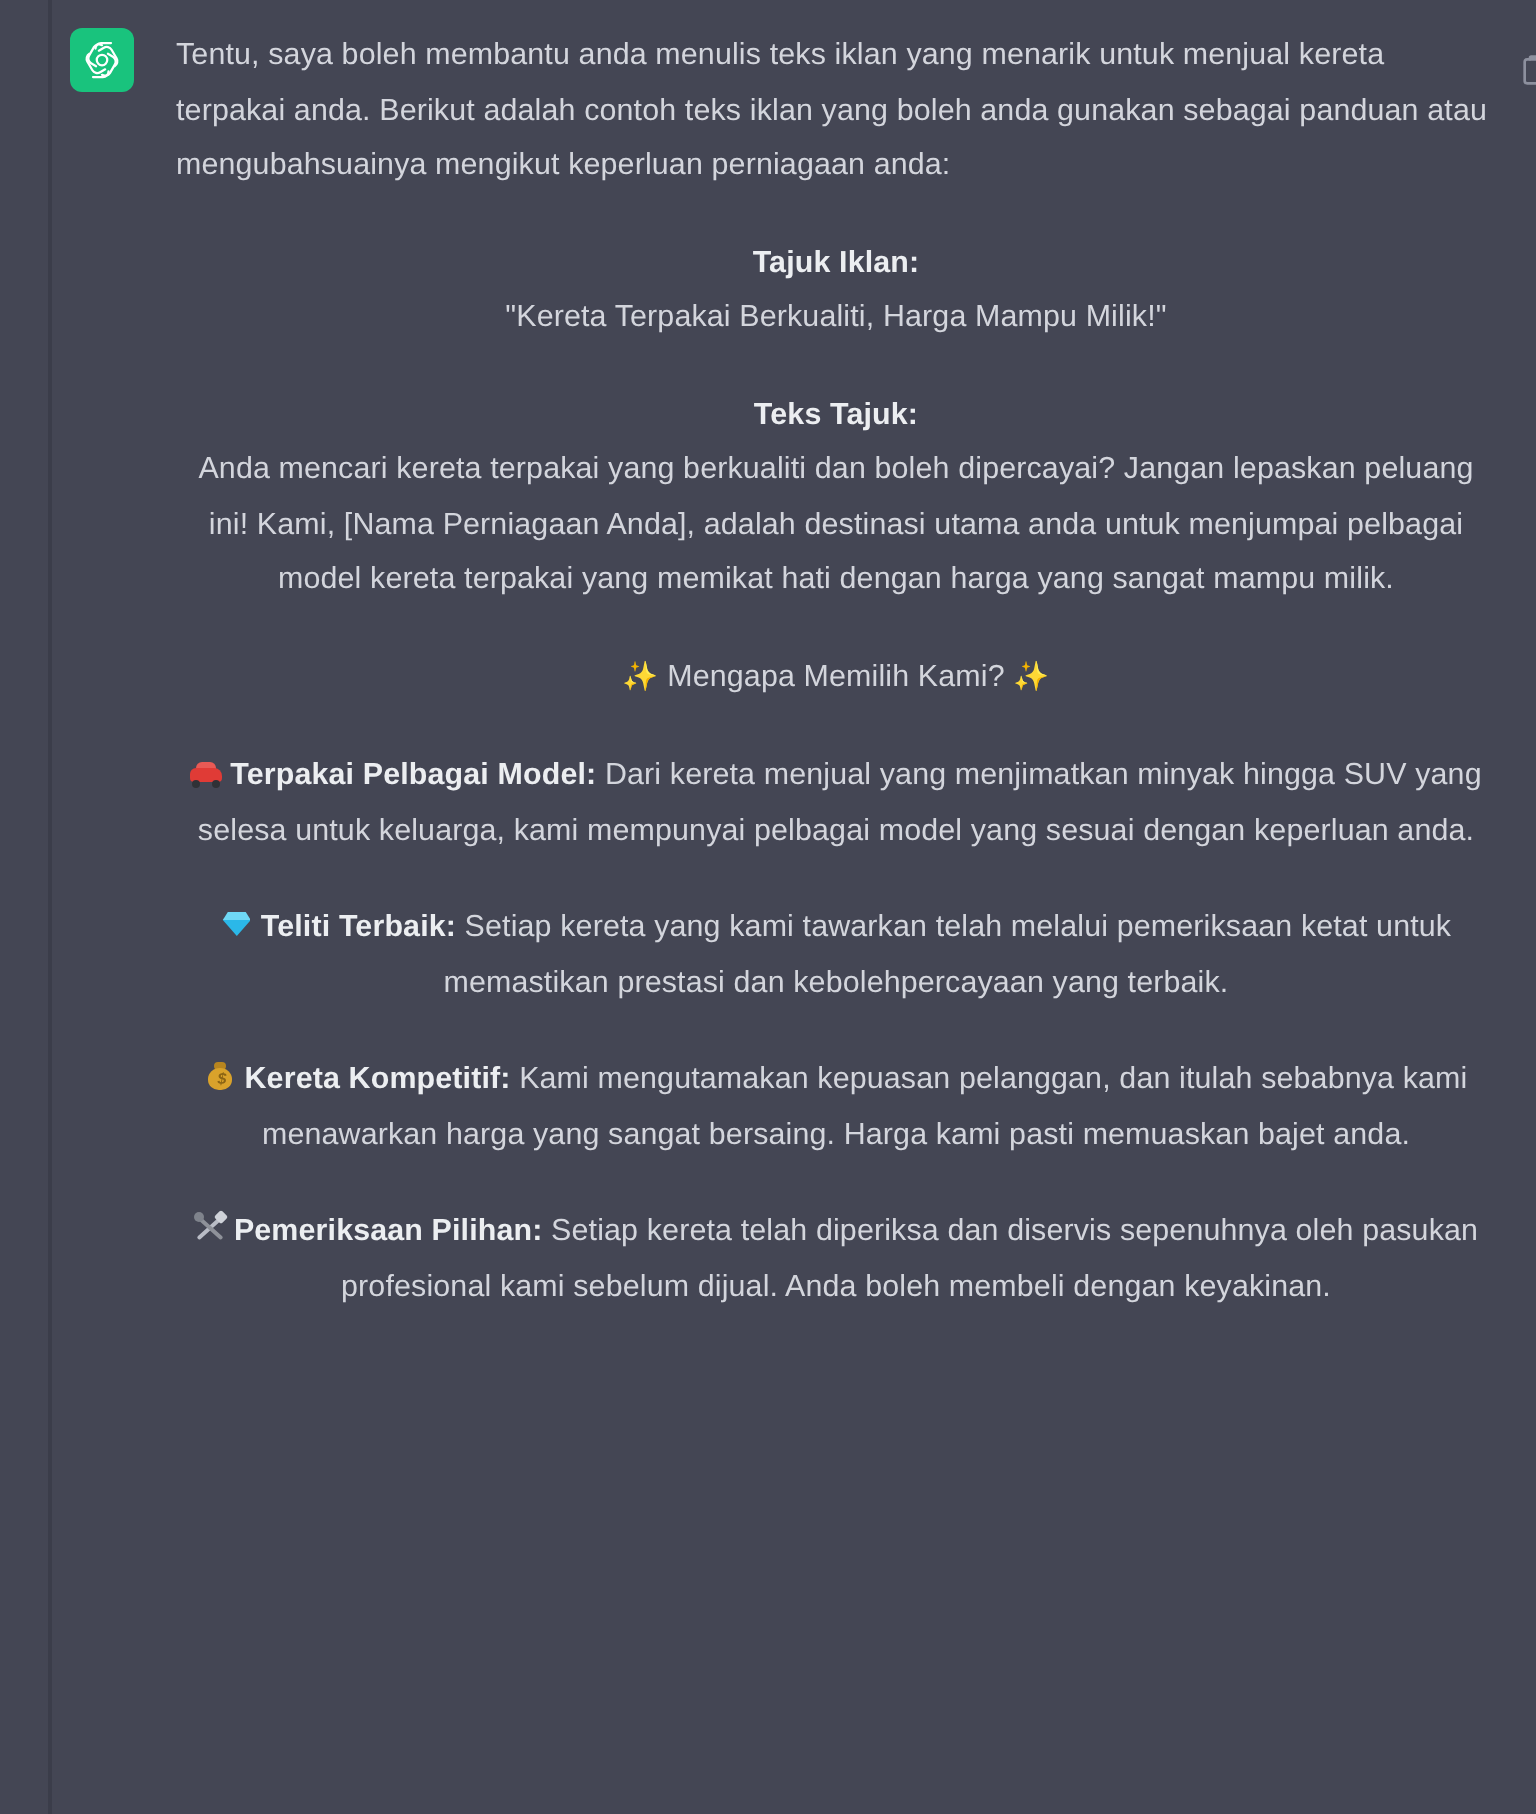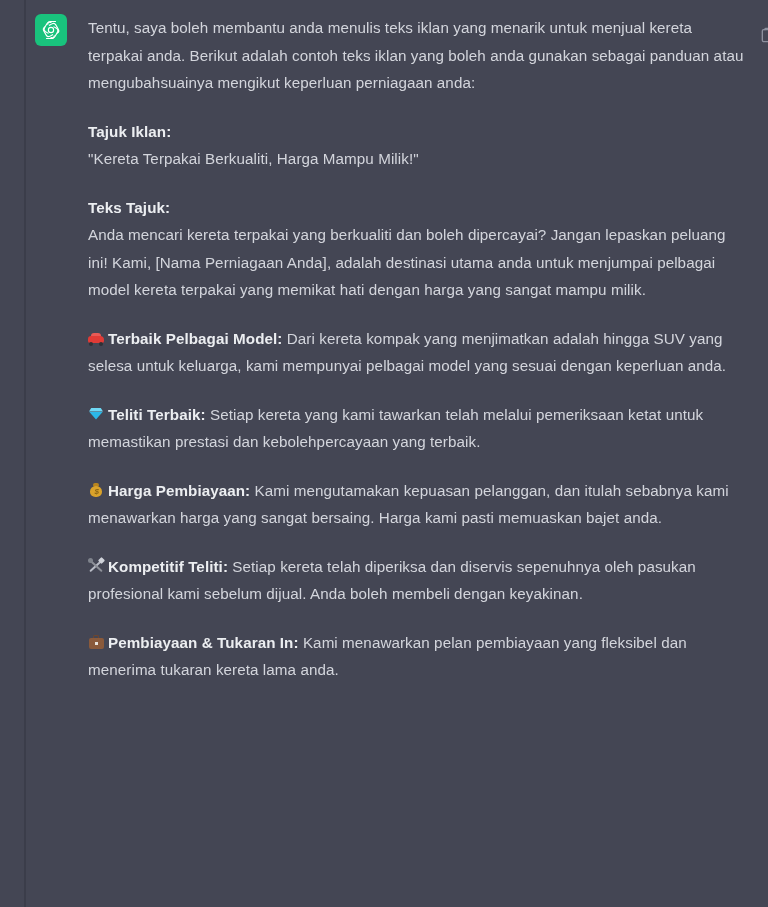--- a/index.html
+++ b/index.html
@@ -54,21 +54,21 @@
   }
 
   .para {
     color: #d3d5dc;
     font-size: 15.2px;
     line-height: 27.5px;
     margin: 0 0 0 0;
     letter-spacing: 0.005em;
     word-wrap: break-word;
   }
-  .para + .para { margin-top: 21px; }
+  .para + .para { margin-top: 21px; text-align: center; }
 
   .lbl {
     color: #eceef1;
     font-weight: bold;
   }
 
   .emoji {
     font-family: "DejaVu Sans", sans-serif;
     font-size: 14.5px;
   }
@@ -227,41 +227,43 @@
     <p class="para">
       <span class="lbl">Tajuk Iklan:</span><br>
       <span>"Kereta Terpakai Berkualiti, Harga Mampu Milik!"</span>
     </p>
 
     <p class="para">
       <span class="lbl">Teks Tajuk:</span><br>
       <span>Anda mencari kereta terpakai yang berkualiti dan boleh dipercayai? Jangan lepaskan peluang ini! Kami, [Nama Perniagaan Anda], adalah destinasi utama anda untuk menjumpai pelbagai model kereta terpakai yang memikat hati dengan harga yang sangat mampu milik.</span>
     </p>
 
-
-    <p class="para">
-      <span class="ico ico-car"><i class="roof"></i><i class="body"></i><i class="w1"></i><i class="w2"></i></span><span class="lbl">Terbaik Pelbagai Model:</span><span> Dari kereta kompak yang menjimatkan adalah hingga SUV yang selesa untuk keluarga, kami mempunyai pelbagai model yang sesuai dengan keperluan anda.</span>
+    <p class="para">
+      <span class="emoji emoji-sparkle">✨</span>
+      <span>Mengapa Memilih Kami?</span>
+      <span class="emoji emoji-sparkle">✨</span>
+    </p>
+
+    <p class="para">
+      <span class="ico ico-car"><i class="roof"></i><i class="body"></i><i class="w1"></i><i class="w2"></i></span><span class="lbl">Terpakai Pelbagai Model:</span><span> Dari kereta menjual yang menjimatkan minyak hingga SUV yang selesa untuk keluarga, kami mempunyai pelbagai model yang sesuai dengan keperluan anda.</span>
     </p>
 
     <p class="para">
       <span class="ico ico-dia"><i class="top"></i><i class="bot"></i></span><span class="lbl">Teliti Terbaik:</span><span> Setiap kereta yang kami tawarkan telah melalui pemeriksaan ketat untuk memastikan prestasi dan kebolehpercayaan yang terbaik.</span>
     </p>
 
     <p class="para">
-      <span class="ico ico-bag"><i class="neck"></i><i class="sack"></i><i class="s">$</i></span><span class="lbl">Harga Pembiayaan:</span><span> Kami mengutamakan kepuasan pelanggan, dan itulah sebabnya kami menawarkan harga yang sangat bersaing. Harga kami pasti memuaskan bajet anda.</span>
-    </p>
-
-    <p class="para">
-      <span class="ico ico-tool"><i class="h1"></i><i class="h2"></i><i class="k1"></i><i class="k2"></i></span><span class="lbl">Kompetitif Teliti:</span><span> Setiap kereta telah diperiksa dan diservis sepenuhnya oleh pasukan profesional kami sebelum dijual. Anda boleh membeli dengan keyakinan.</span>
-    </p>
-
-
-    <p class="para">
-      <span class="ico ico-case"><i class="hdl"></i><i class="box"></i><i class="lock"></i></span><span class="lbl">Pembiayaan &amp; Tukaran In:</span><span> Kami menawarkan pelan pembiayaan yang fleksibel dan menerima tukaran kereta lama anda.</span>
-    </p>
+      <span class="ico ico-bag"><i class="neck"></i><i class="sack"></i><i class="s">$</i></span><span class="lbl">Kereta Kompetitif:</span><span> Kami mengutamakan kepuasan pelanggan, dan itulah sebabnya kami menawarkan harga yang sangat bersaing. Harga kami pasti memuaskan bajet anda.</span>
+    </p>
+
+    <p class="para">
+      <span class="ico ico-tool"><i class="h1"></i><i class="h2"></i><i class="k1"></i><i class="k2"></i></span><span class="lbl">Pemeriksaan Pilihan:</span><span> Setiap kereta telah diperiksa dan diservis sepenuhnya oleh pasukan profesional kami sebelum dijual. Anda boleh membeli dengan keyakinan.</span>
+    </p>
+
+
 
   </div>
 
   <div class="copy-btn" title="Copy">
     <span>
       <svg width="16" height="16" viewBox="0 0 24 24" fill="none" stroke="#9a9dab" stroke-width="2" stroke-linecap="round" stroke-linejoin="round">
         <rect x="5" y="4" width="14" height="18" rx="2"></rect>
         <path d="M9 4V3a1 1 0 0 1 1-1h4a1 1 0 0 1 1 1v1"></path>
       </svg>
     </span>

